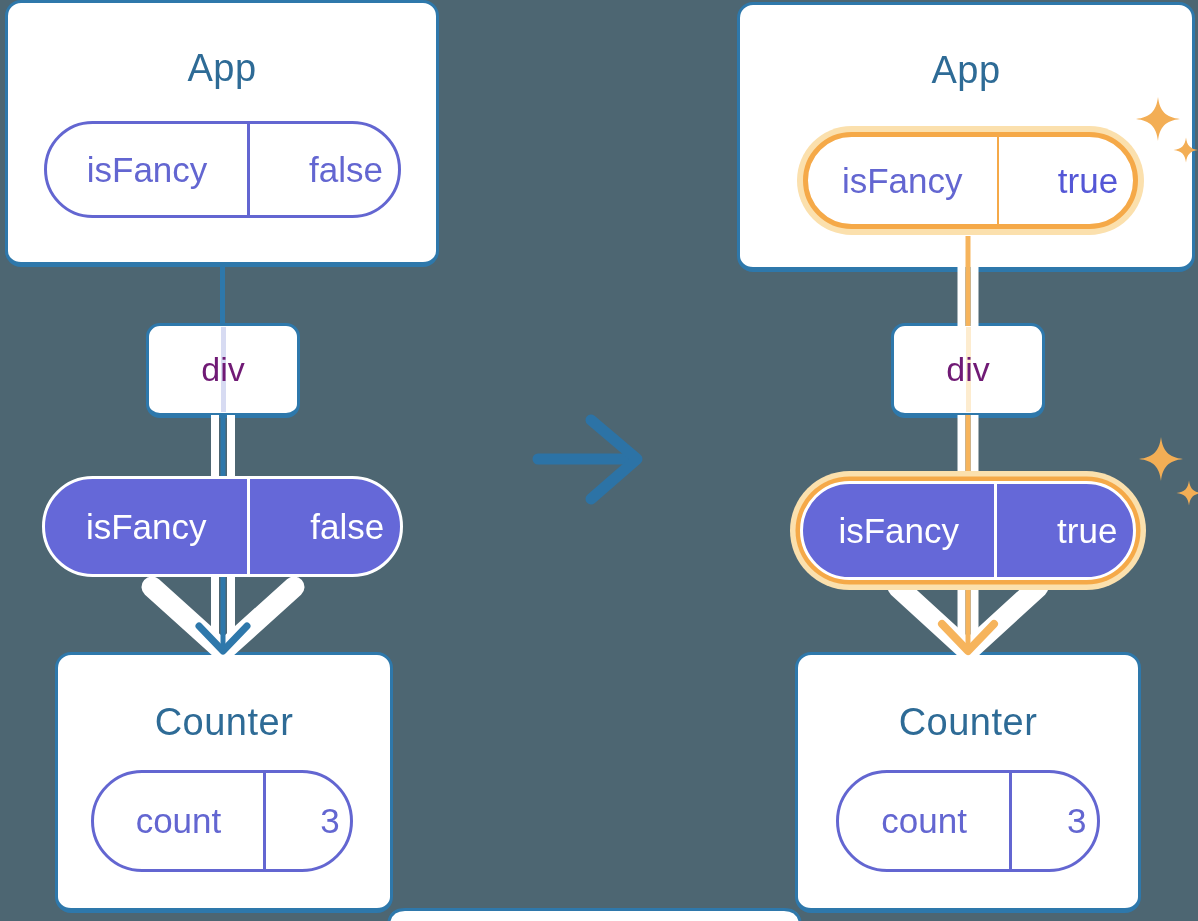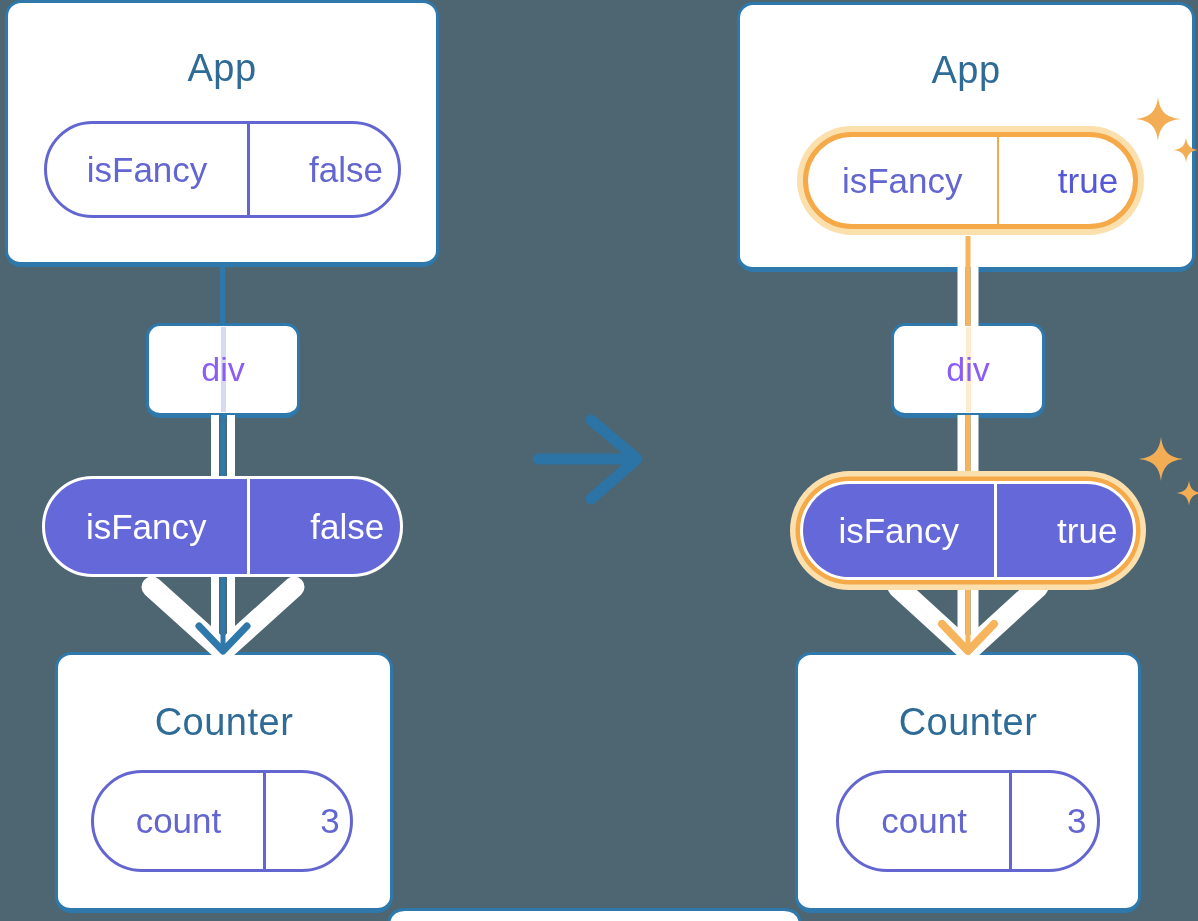--- a/index.html
+++ b/index.html
@@ -82,21 +82,21 @@
 
   .div-card{border-radius:14px;}
   .div-card .inner-line{
     position:absolute;left:50%;top:1px;bottom:1px;
     width:5px;margin-left:-2.5px;
   }
   .div-card .div-label{
     position:relative;z-index:1;
     display:flex;align-items:center;justify-content:center;
     width:100%;height:100%;
-    font-size:34px;color:#8b5cf6;font-weight:500;border-radius:30px;
+    font-size:34px;color:#701a75;font-weight:500;border-radius:30px;
   }
   .lavender{background:#d7dbf2;}
   .pale-orange{background:#fdeccf;}
 </style>
 </head>
 <body>
 
 <div id="stage">
 
   <svg width="1198" height="921" viewBox="0 0 1198 921">

